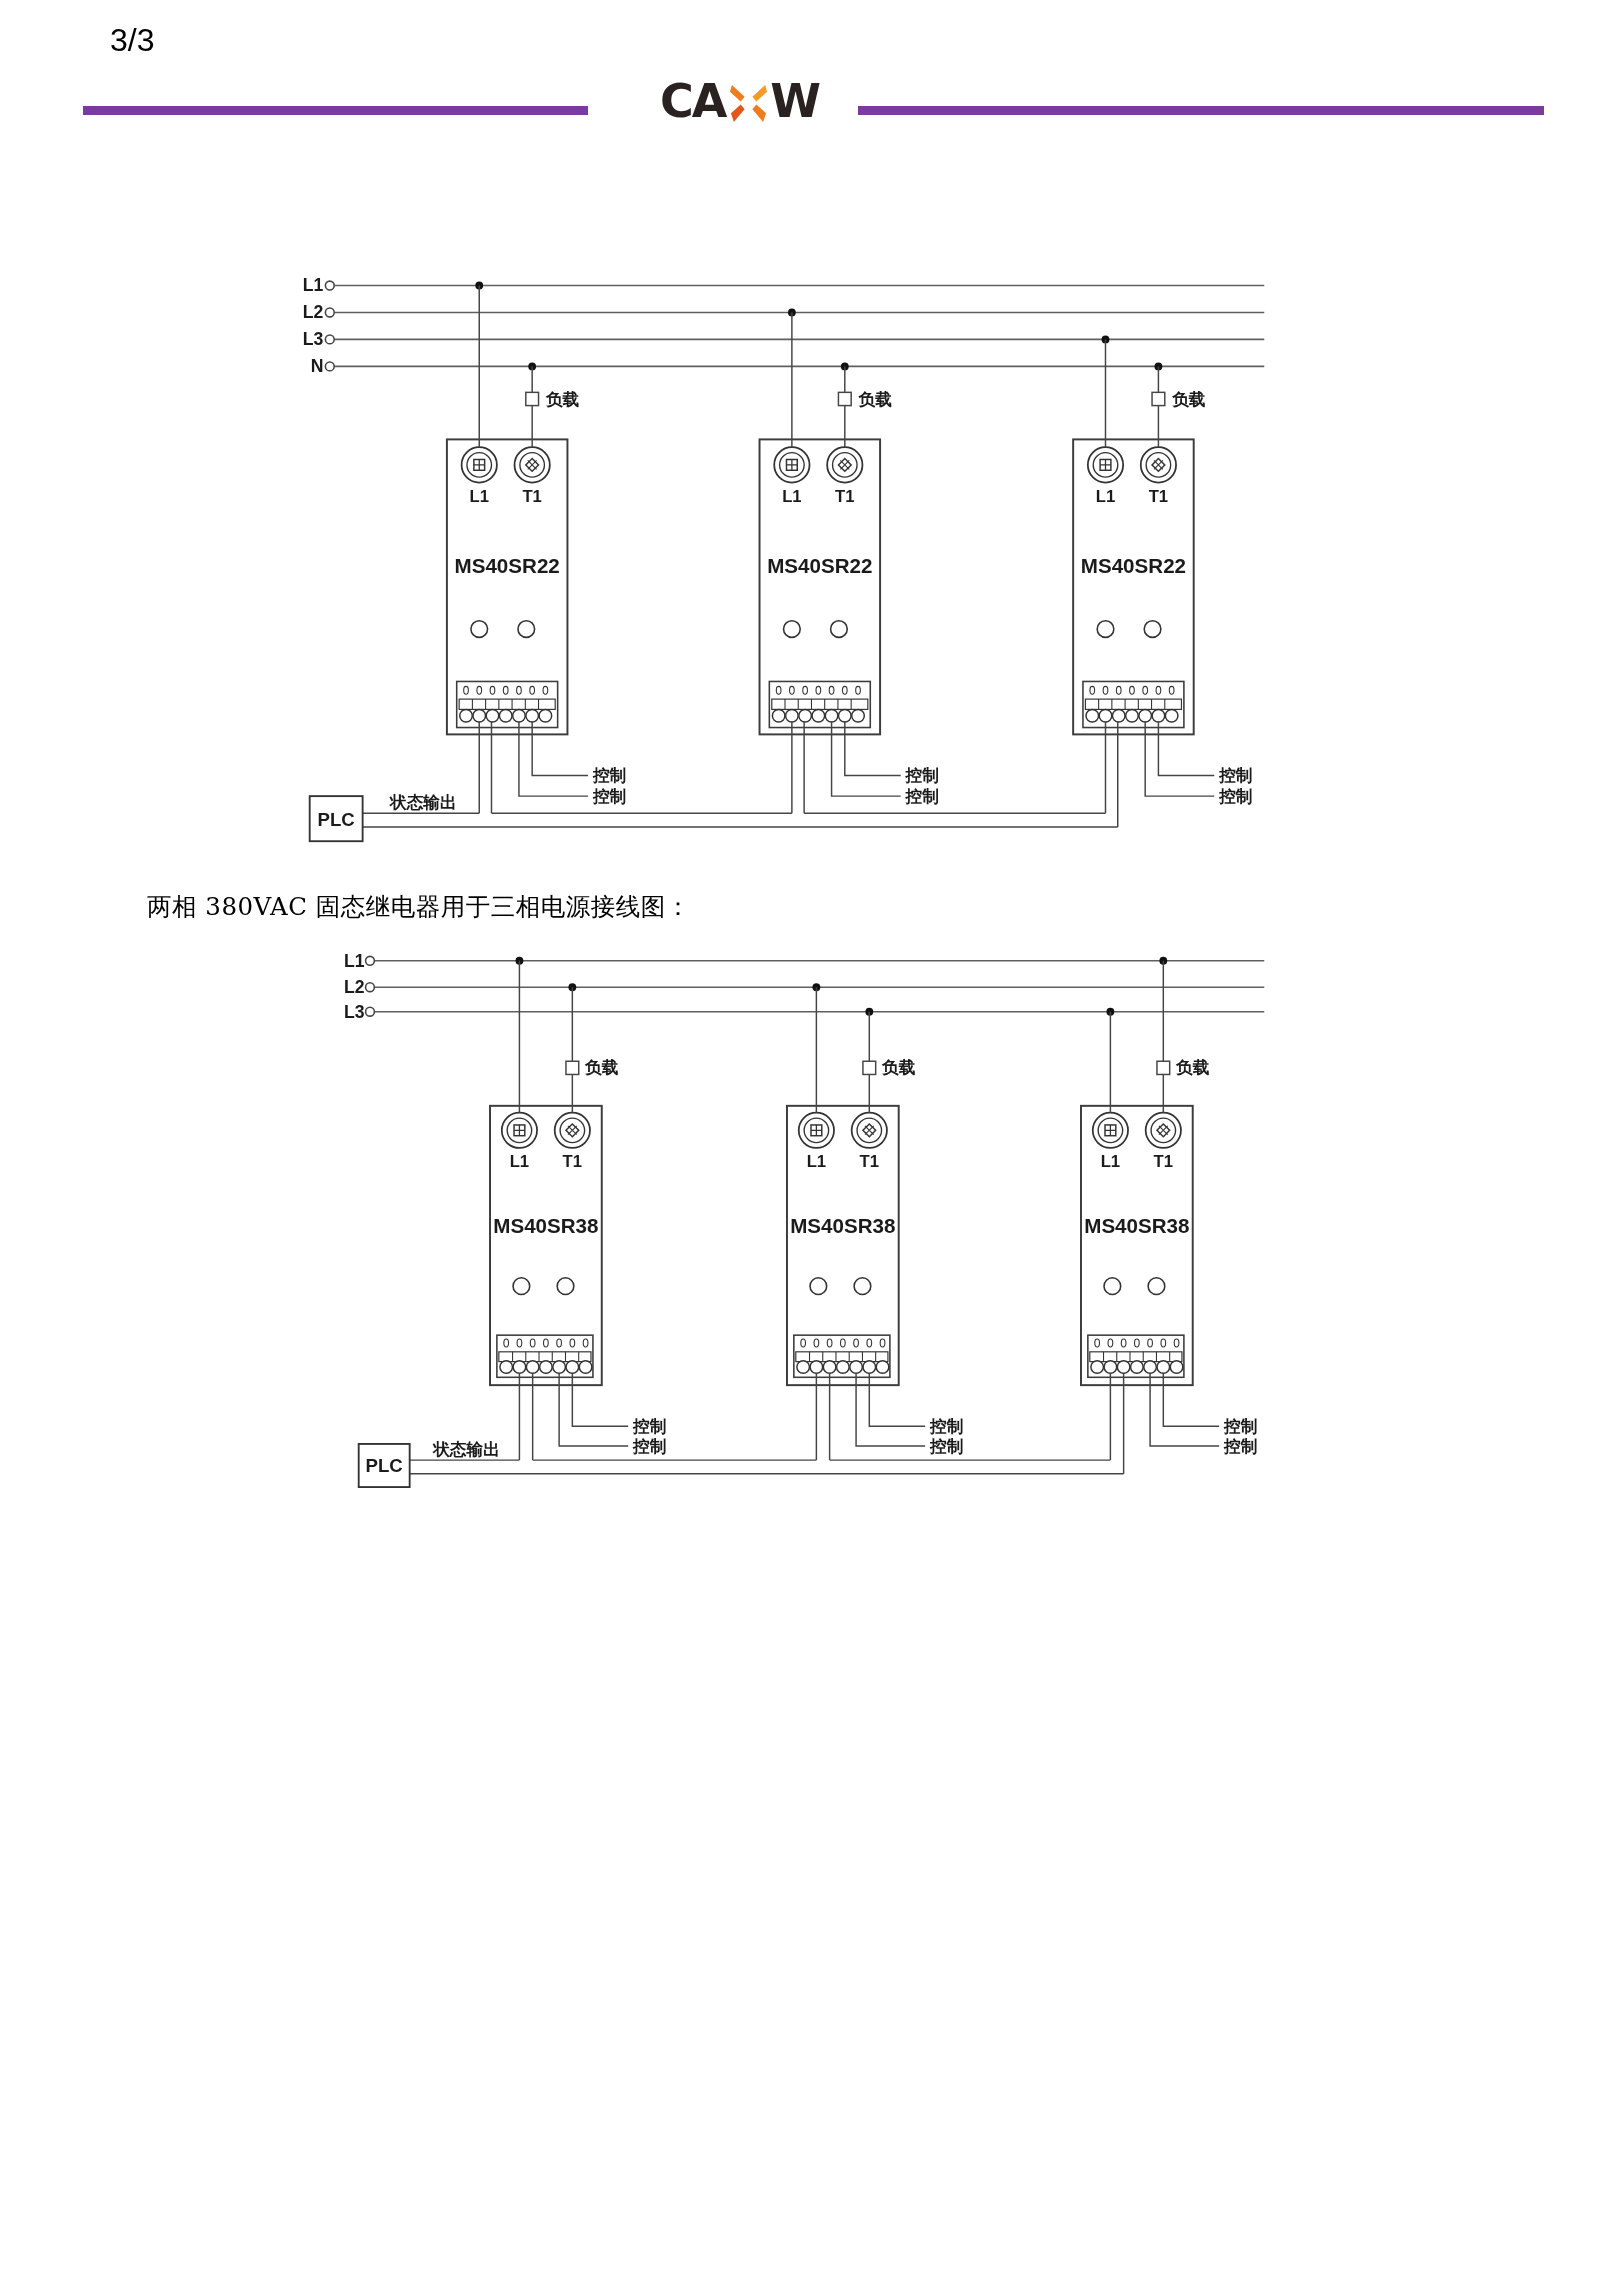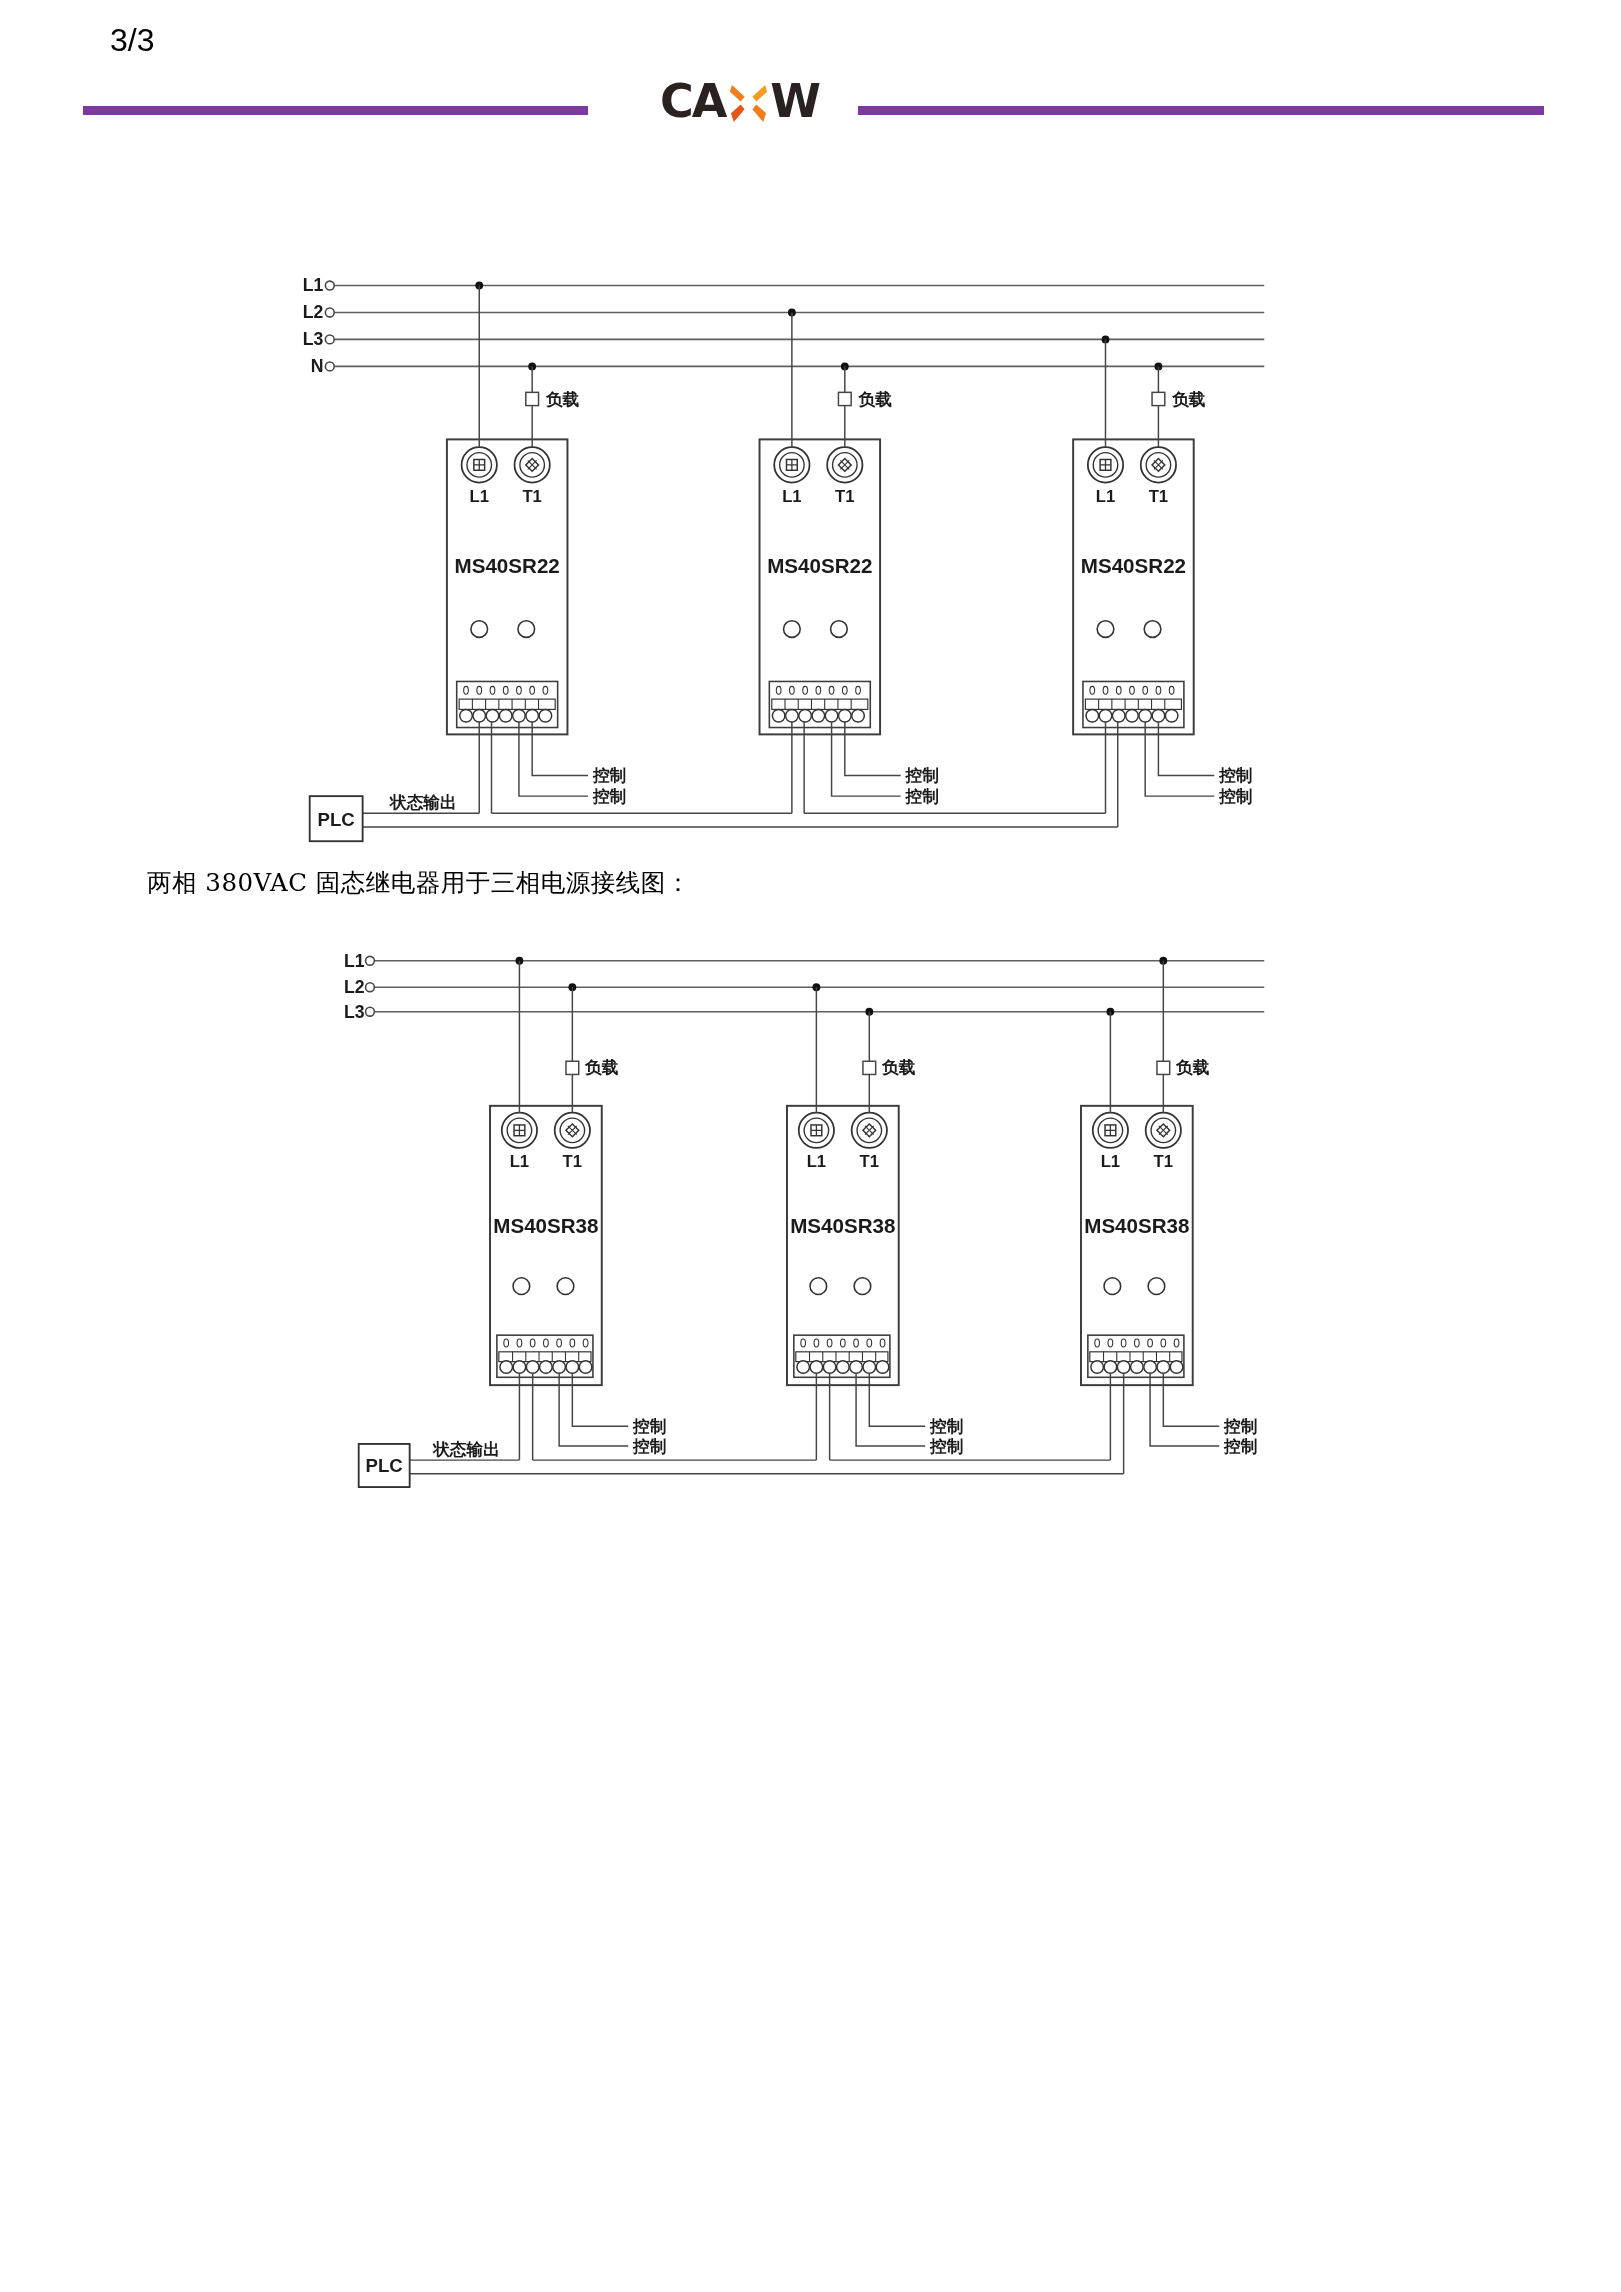--- a/index.html
+++ b/index.html
@@ -9,21 +9,21 @@
            font-family:"Liberation Sans",sans-serif;}
   .rule{position:absolute;top:106px;height:8.8px;background:#7c3aa0;}
   .rule.left{left:83px;width:505px;}
   .rule.right{left:858px;width:686px;}
   .logo{position:absolute;left:660px;top:78px;height:47px;display:flex;align-items:flex-start;}
   .logo .lt{font-size:46px;font-weight:700;letter-spacing:-2px;color:#2a2220;line-height:1;
             font-family:"DejaVu Sans","Liberation Sans",sans-serif;}
   .logo svg{margin:2px 1px 0 2.9px;}
   .title{position:absolute;left:147px;font-size:24.5px;color:#000;letter-spacing:0.5px;
          font-family:"DejaVu Serif","Liberation Serif",serif;}
-  #t1{top:180px;} #t2{top:866px;}
+  #t1{top:180px;} #t2{top:890px;}
   svg.diagram{position:absolute;left:0;top:0;}
   svg text{font-family:"Liberation Sans","DejaVu Sans",sans-serif;font-weight:bold;fill:#1b1b1b;}
   .bus{stroke:#5f5f5f;stroke-width:1.7;fill:none;}
   .wire{stroke:#454545;stroke-width:1.5;fill:none;}
   .dot{fill:#111;}
   .busring{fill:#fff;stroke:#454545;stroke-width:1.6;}
   .loadbox{fill:#fff;stroke:#454545;stroke-width:1.5;}
   .plcbox{fill:#fff;stroke:#333;stroke-width:1.9;}
   .t17{font-size:17px;} .t18{font-size:18px;} .t19{font-size:19px;} .t21{font-size:21px;}
 </style>

